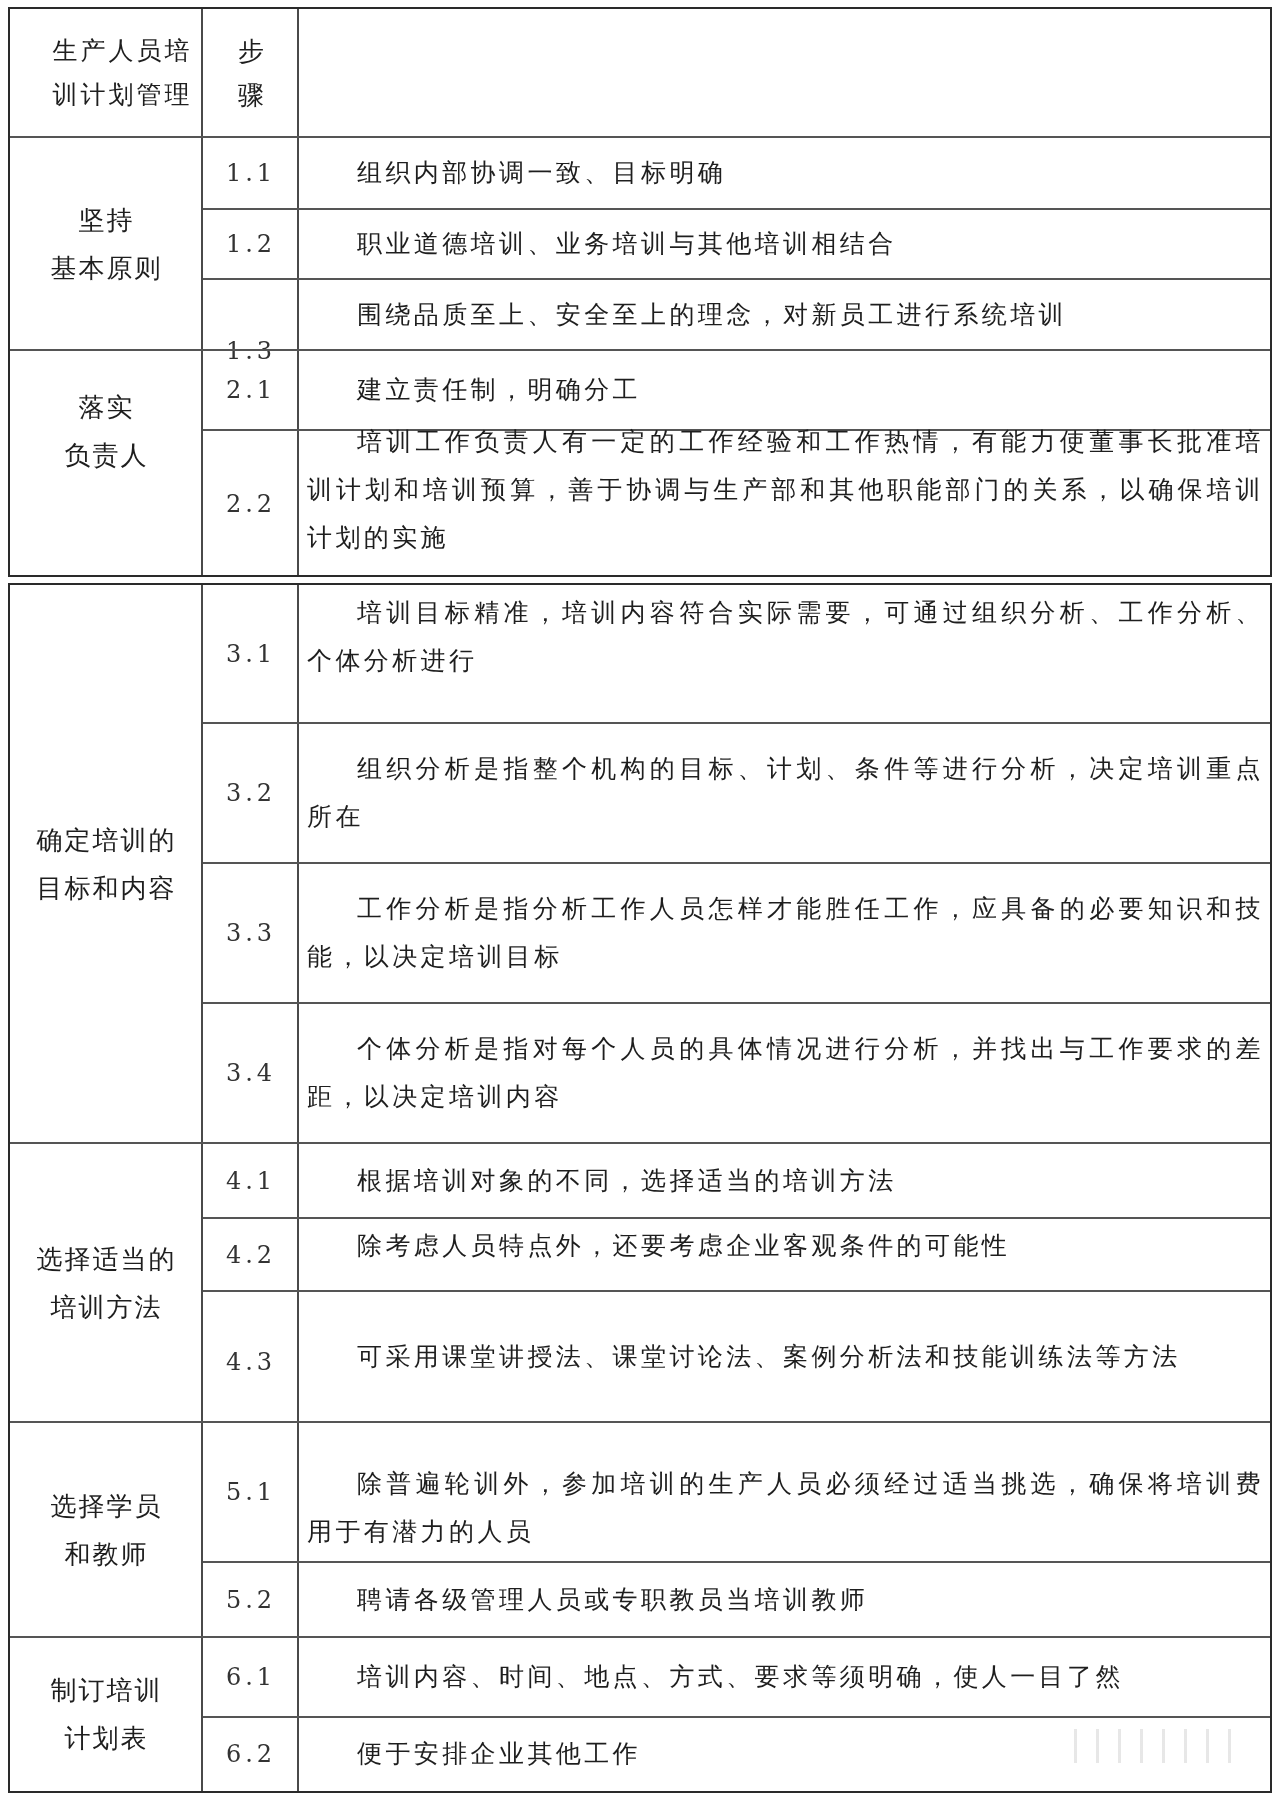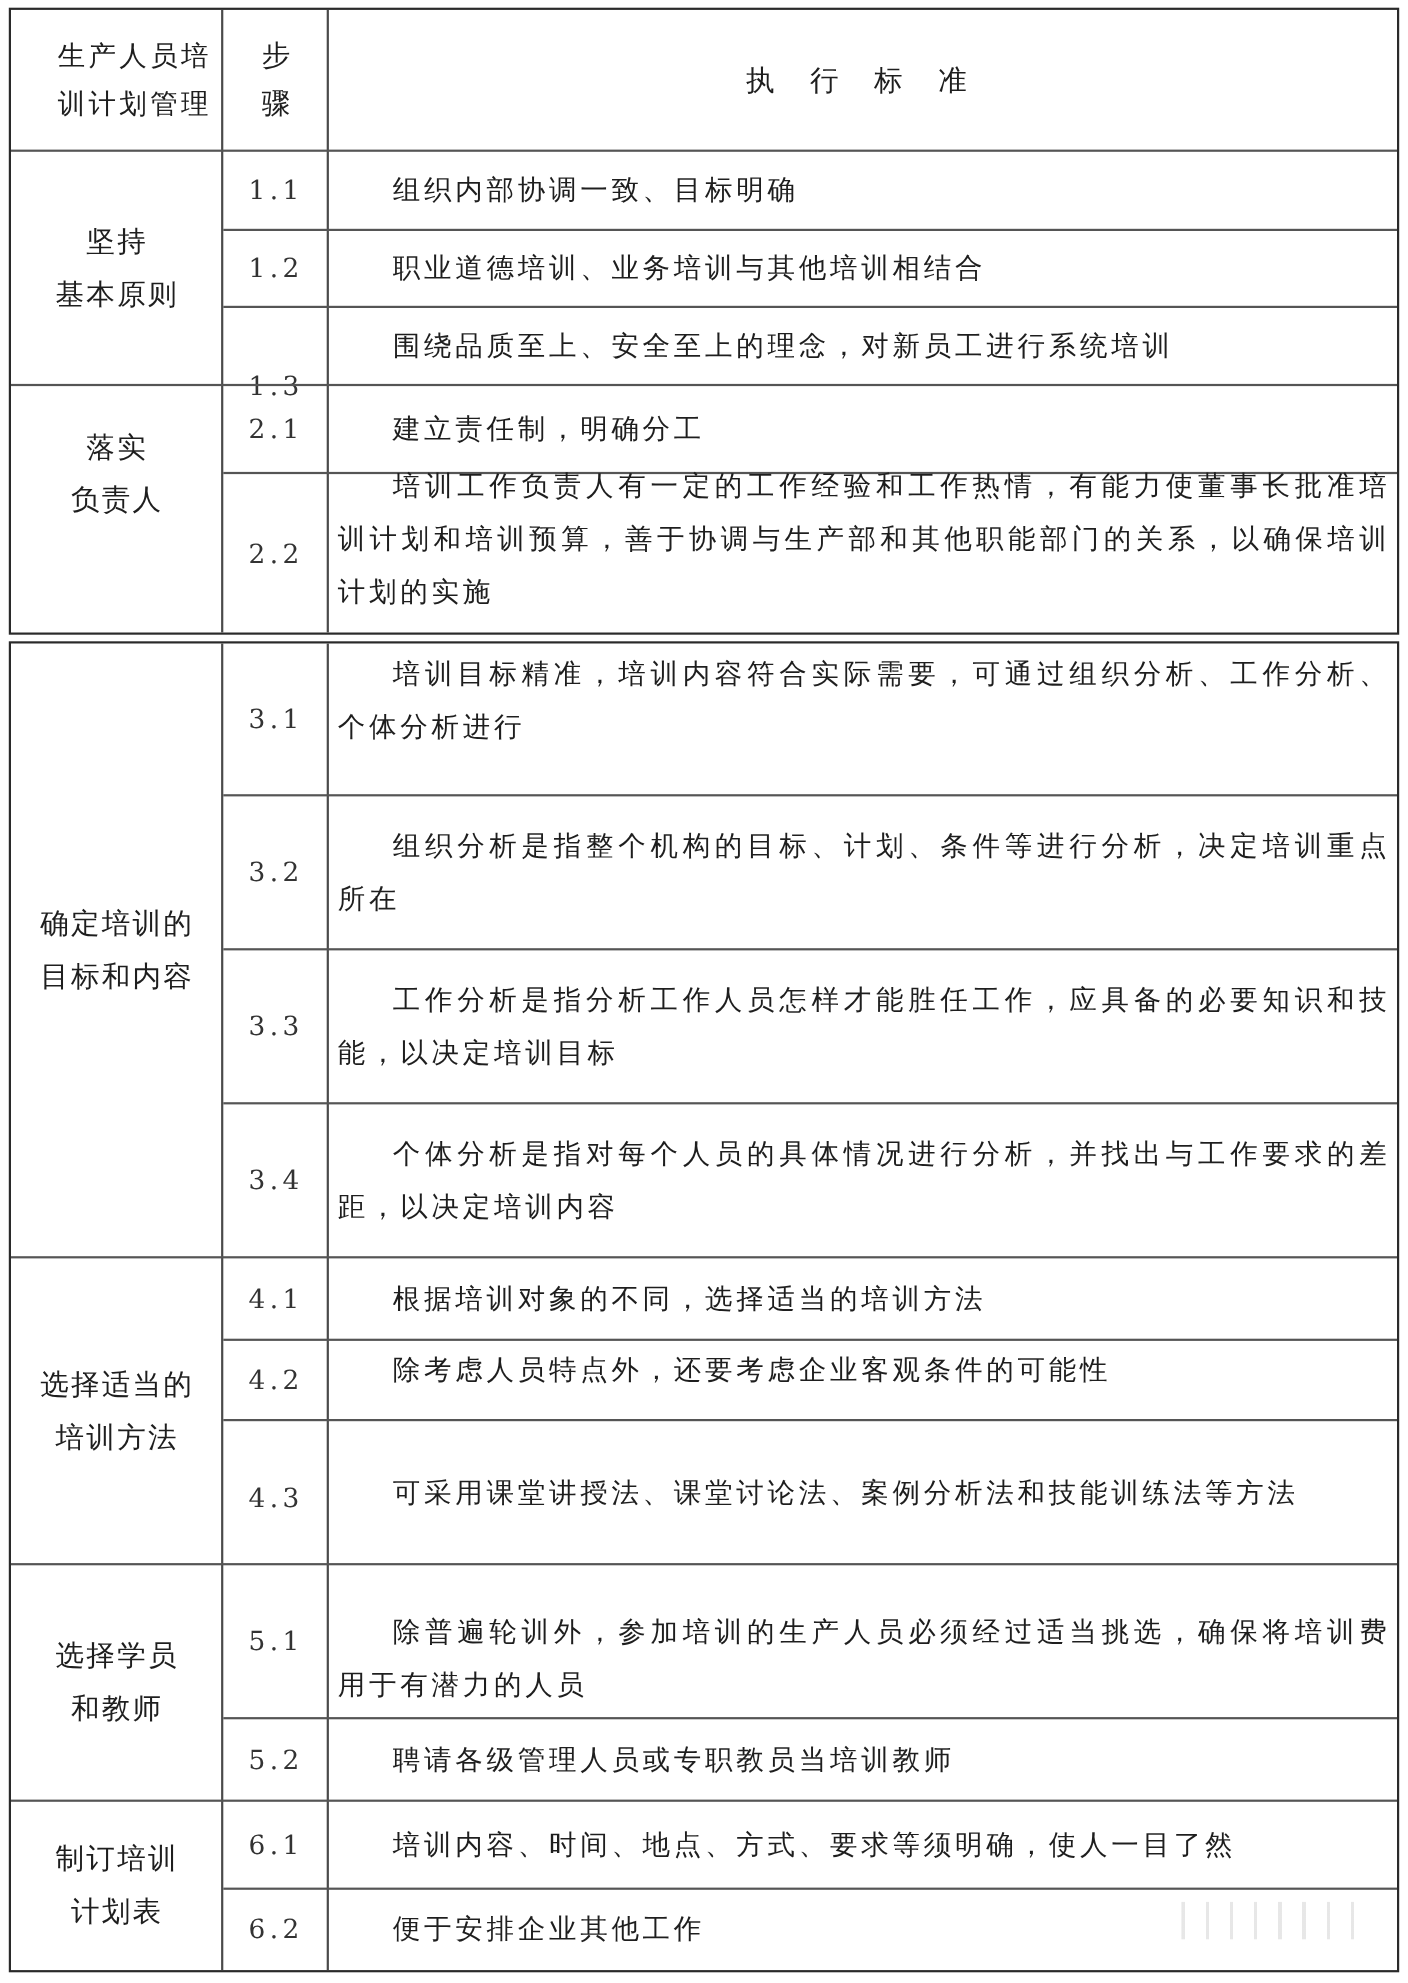--- a/index.html
+++ b/index.html
@@ -27,23 +27,20 @@
   <div class="vline" style="left:191px;"></div>
   <div class="vline" style="left:287px;"></div>
 
   <div class="cell hdr-cat" style="left:0;top:0;width:193px;height:128px;">
     <span>生产人员培</span>
     <span>训计划管理</span>
   </div>
   <div class="cell hdr-step" style="left:193px;top:0;width:96px;height:128px;">
     <span>步</span>
     <span>骤</span>
-  </div>
-  <div class="cell hdr-std" style="left:289px;top:0;right:0;height:128px;">
-    <span>执 行 标 准</span>
   </div>
   <div class="hline" style="left:0;right:0;top:127px;"></div>
 
   <div class="cell cat" style="left:0;top:128px;width:193px;height:213px;text-align:center;">
     <span>坚持</span>
     <span>基本原则</span>
   </div>
   <div class="cell step" style="left:193px;top:128px;width:96px;height:72px;">1.1</div>
   <div class="cell std" style="left:289px;top:128px;right:0;height:72px;">
       <p>组织内部协调一致、目标明确</p>

